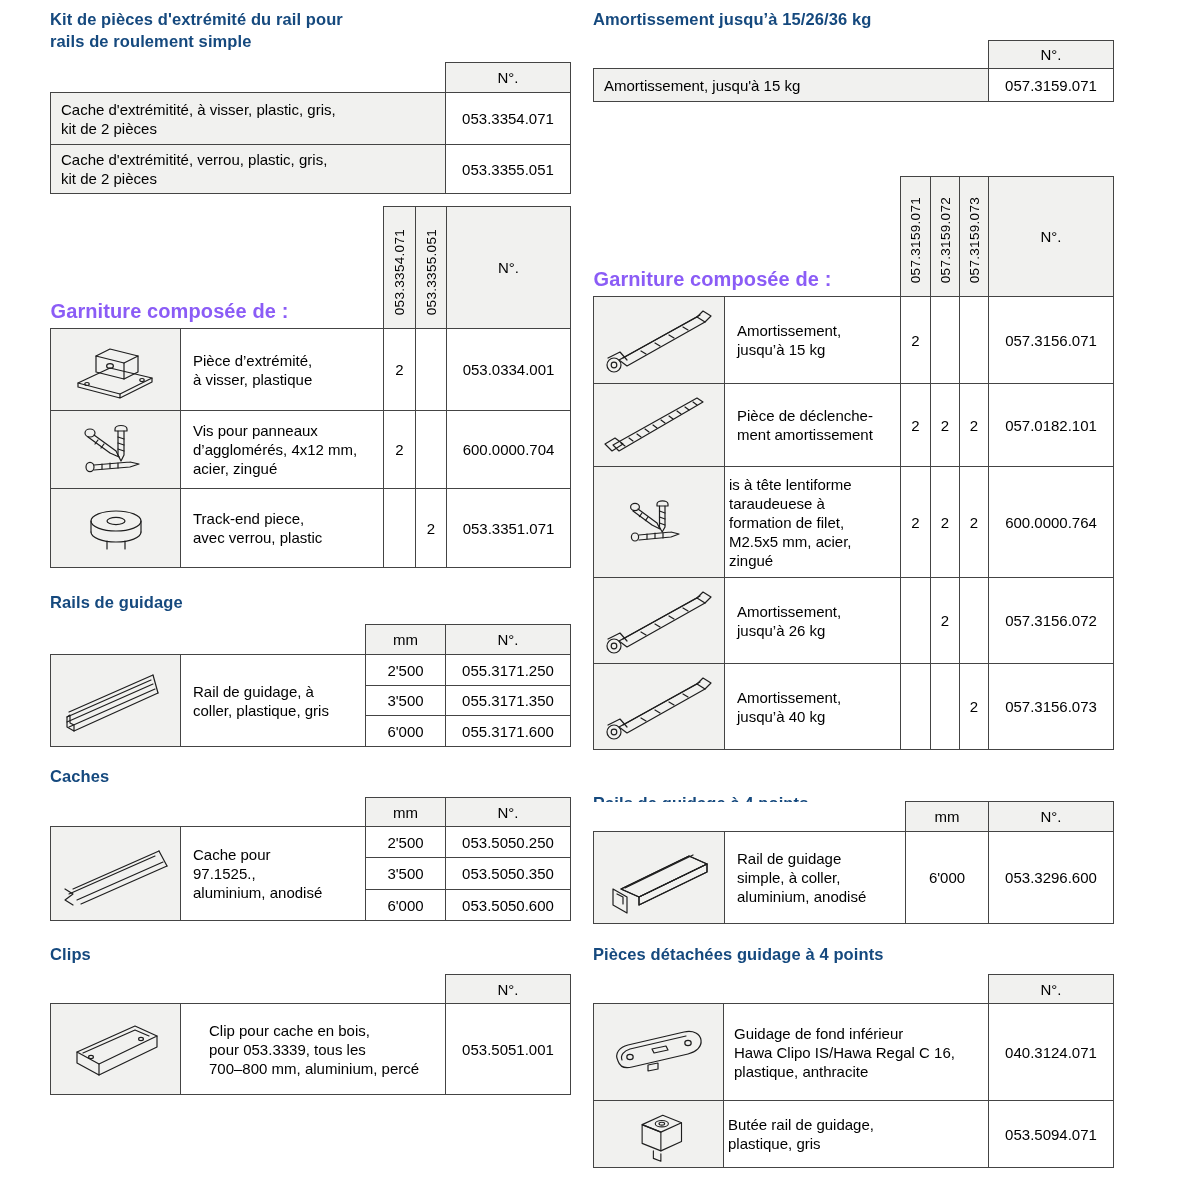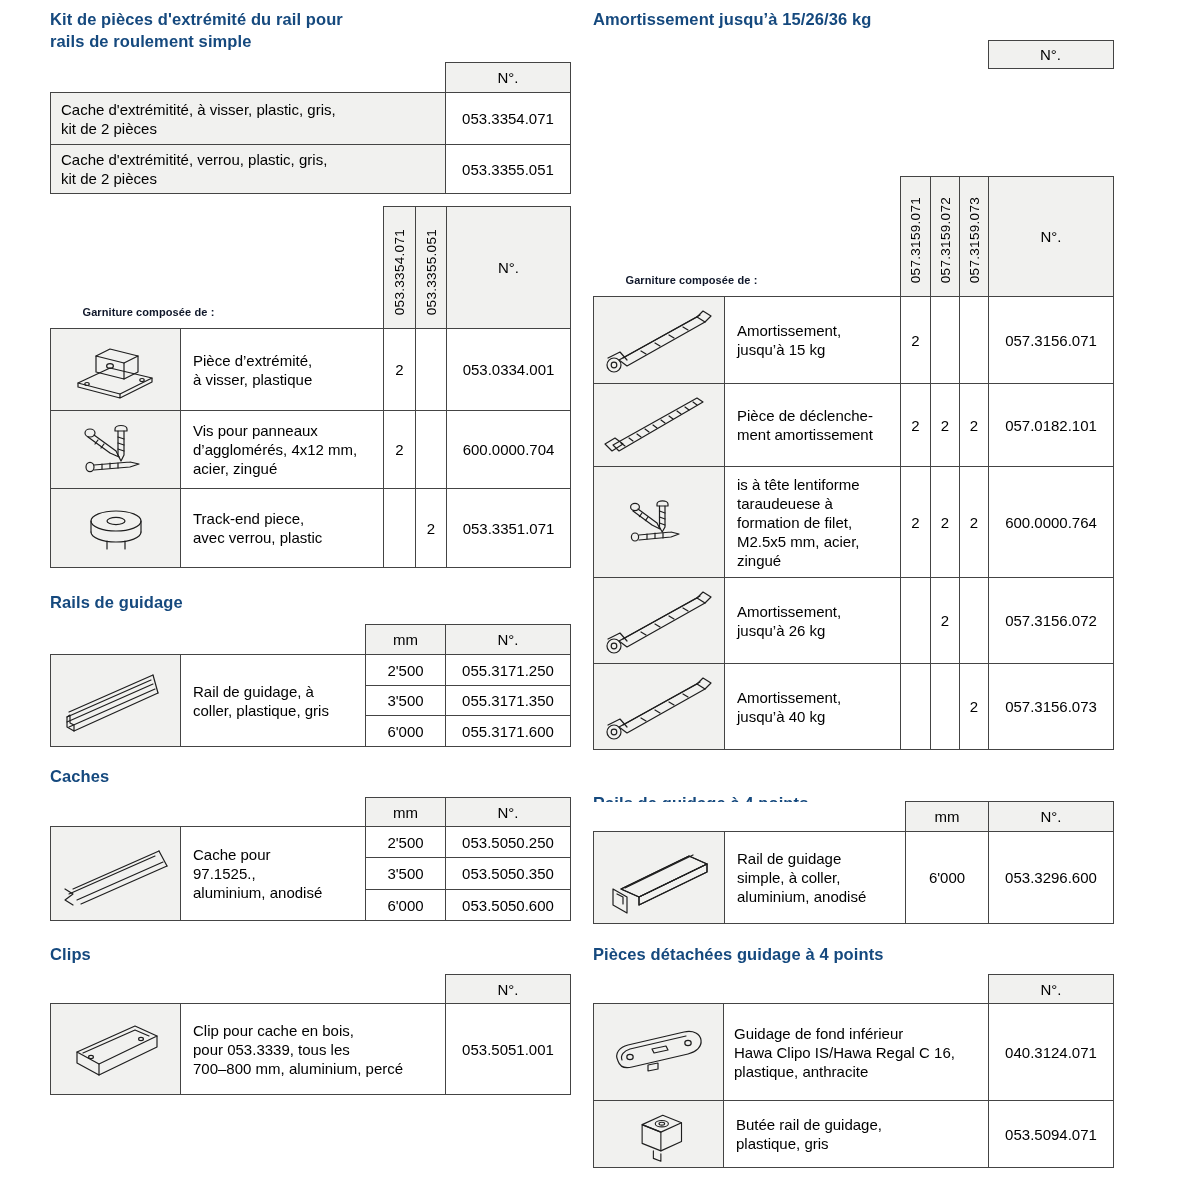--- a/index.html
+++ b/index.html
@@ -22,21 +22,21 @@
   .t td.desc{padding:5px 8px 5px 10px;white-space:pre-line;text-align:left;}
   .t td.num{text-align:center;}
   .t td.hdr{text-align:center;background:#f1f1ef;}
   .t td.img{background:#f1f1ef;text-align:center;vertical-align:middle;}
   .t td.rotc{vertical-align:bottom;text-align:center;padding-bottom:9px;background:#f1f1ef;}
   .rot{
     display:inline-block;writing-mode:vertical-rl;transform:rotate(180deg);
     white-space:nowrap;font-size:13.5px;letter-spacing:.3px;
   }
   .t td.gtitle{border:none;background:#fff;vertical-align:bottom;padding:0 0 6px 0;}
-  .sech{color:#0f172a;font-weight:700;font-size:11px;letter-spacing:.1px;margin-left:32px;}
+  .sech{color:#8b5cf6;font-weight:700;font-size:20px;letter-spacing:.1px;}
   svg.art{vertical-align:middle;}
   .art path,.art ellipse,.art circle{fill:none;stroke:#1e1e1e;stroke-width:1.2;stroke-linejoin:round;stroke-linecap:round;}
 </style>
 </head>
 <body>
 
 <div class="h" style="left:50px;top:8px;width:520px;">Kit de pièces d'extrémité du rail pour
 rails de roulement simple</div>
 
 <table class="t" style="left:50px;top:62px;width:520px;">
@@ -243,39 +243,43 @@
     <td class="img">
       <svg class="art" width="118" height="74" viewBox="0 0 118 74">
         <path d="M20 40 L78 14 L100 24 L42 52 Z"></path>
         <path d="M20 40 L20 51 L42 63 L42 52"></path>
         <path d="M100 24 L100 35 L42 63"></path>
         <path d="M26 41 L78 18 L92 24"></path>
         <ellipse cx="34" cy="45" rx="2.4" ry="1.6"></ellipse>
         <ellipse cx="84" cy="27" rx="2.4" ry="1.6"></ellipse>
       </svg>
     </td>
-    <td class="desc" style="padding-left:12px">Clip pour cache en bois,
+    <td class="desc" style="padding-left:28px">Clip pour cache en bois,
 pour 053.3339, tous les
 700–800 mm, aluminium, percé</td>
     <td class="num">053.5051.001</td>
   </tr>
 </tbody>
   </table>
 
 <div class="h" style="left:593px;top:8px;width:520px;">Amortissement jusqu’à 15/26/36 kg</div>
 
 <table class="t" style="left:593px;top:40px;width:520px;">
   <colgroup>
       <col style="width:395px">
       <col style="width:125px">
     </colgroup>
   <tbody>
       <tr style="height:28px">
     <td class="nob"></td>
     <td class="hdr">N°.</td>
+  </tr>
+  <tr style="height:33px">
+    <td class="desc gray">Amortissement, jusqu'à 15 kg</td>
+    <td class="num">057.3159.071</td>
   </tr>
 </tbody>
   </table>
 
 <table class="t" style="left:593px;top:176px;width:520px;">
   <colgroup>
       <col style="width:131px">
       <col style="width:176px">
       <col style="width:30px">
       <col style="width:29px">
@@ -336,21 +340,21 @@
         <path d="M29 17 L48 31 M24 19 L43 33 M43 33 L51 37 L48 31"></path>
         <path d="M33 21 l-2.6 3.6 M39 25 l-2.6 3.6"></path>
         <path d="M48 12 a5.4 3 0 0 1 11 0 l0 2 -11 0 z"></path>
         <path d="M50.5 14 l0 21 M56 14 l0 21 M50.5 35 l2.7 5 2.8 -5"></path>
         <path d="M50.5 19 l5.5 2 M50.5 25 l5.5 2 M50.5 31 l5.5 2"></path>
         <ellipse cx="26" cy="45" rx="3.6" ry="4"></ellipse>
         <path d="M30 43 L62 40 M30 48 L62 45 M62 40 l8 2 -8 3"></path>
         <path d="M38 42 l0 5 M46 41 l0 5 M54 41 l0 5"></path>
       </svg>
     </td>
-    <td class="desc" style="padding-left:12px">is à tête lentiforme
+    <td class="desc" style="padding-left:4px">is à tête lentiforme
 taraudeuese à
 formation de filet,
 M2.5x5 mm, acier,
 zingué</td>
     <td class="num">2</td>
     <td class="num">2</td>
     <td class="num">2</td>
     <td class="num">600.0000.764</td>
   </tr>
   <tr style="height:86px">
@@ -468,18 +472,18 @@
     <td class="img">
       <svg class="art" width="100" height="60" viewBox="0 0 100 64">
         <path d="M32 22 L54 12 L74 20 L52 30 Z"></path>
         <path d="M32 22 L32 42 L52 50 L52 30 Z"></path>
         <path d="M52 50 L74 40 L74 20"></path>
         <ellipse cx="53" cy="21" rx="7" ry="3.4"></ellipse>
         <ellipse cx="53" cy="21" rx="3" ry="1.5"></ellipse>
         <path d="M44 50 l0 8 8 3 0 -8"></path>
       </svg>
     </td>
-    <td class="desc" style="padding-left:12px">Butée rail de guidage,
+    <td class="desc" style="padding-left:4px">Butée rail de guidage,
 plastique, gris</td>
     <td class="num">053.5094.071</td>
   </tr>
 </tbody>
   </table>
 
 </body></html>

